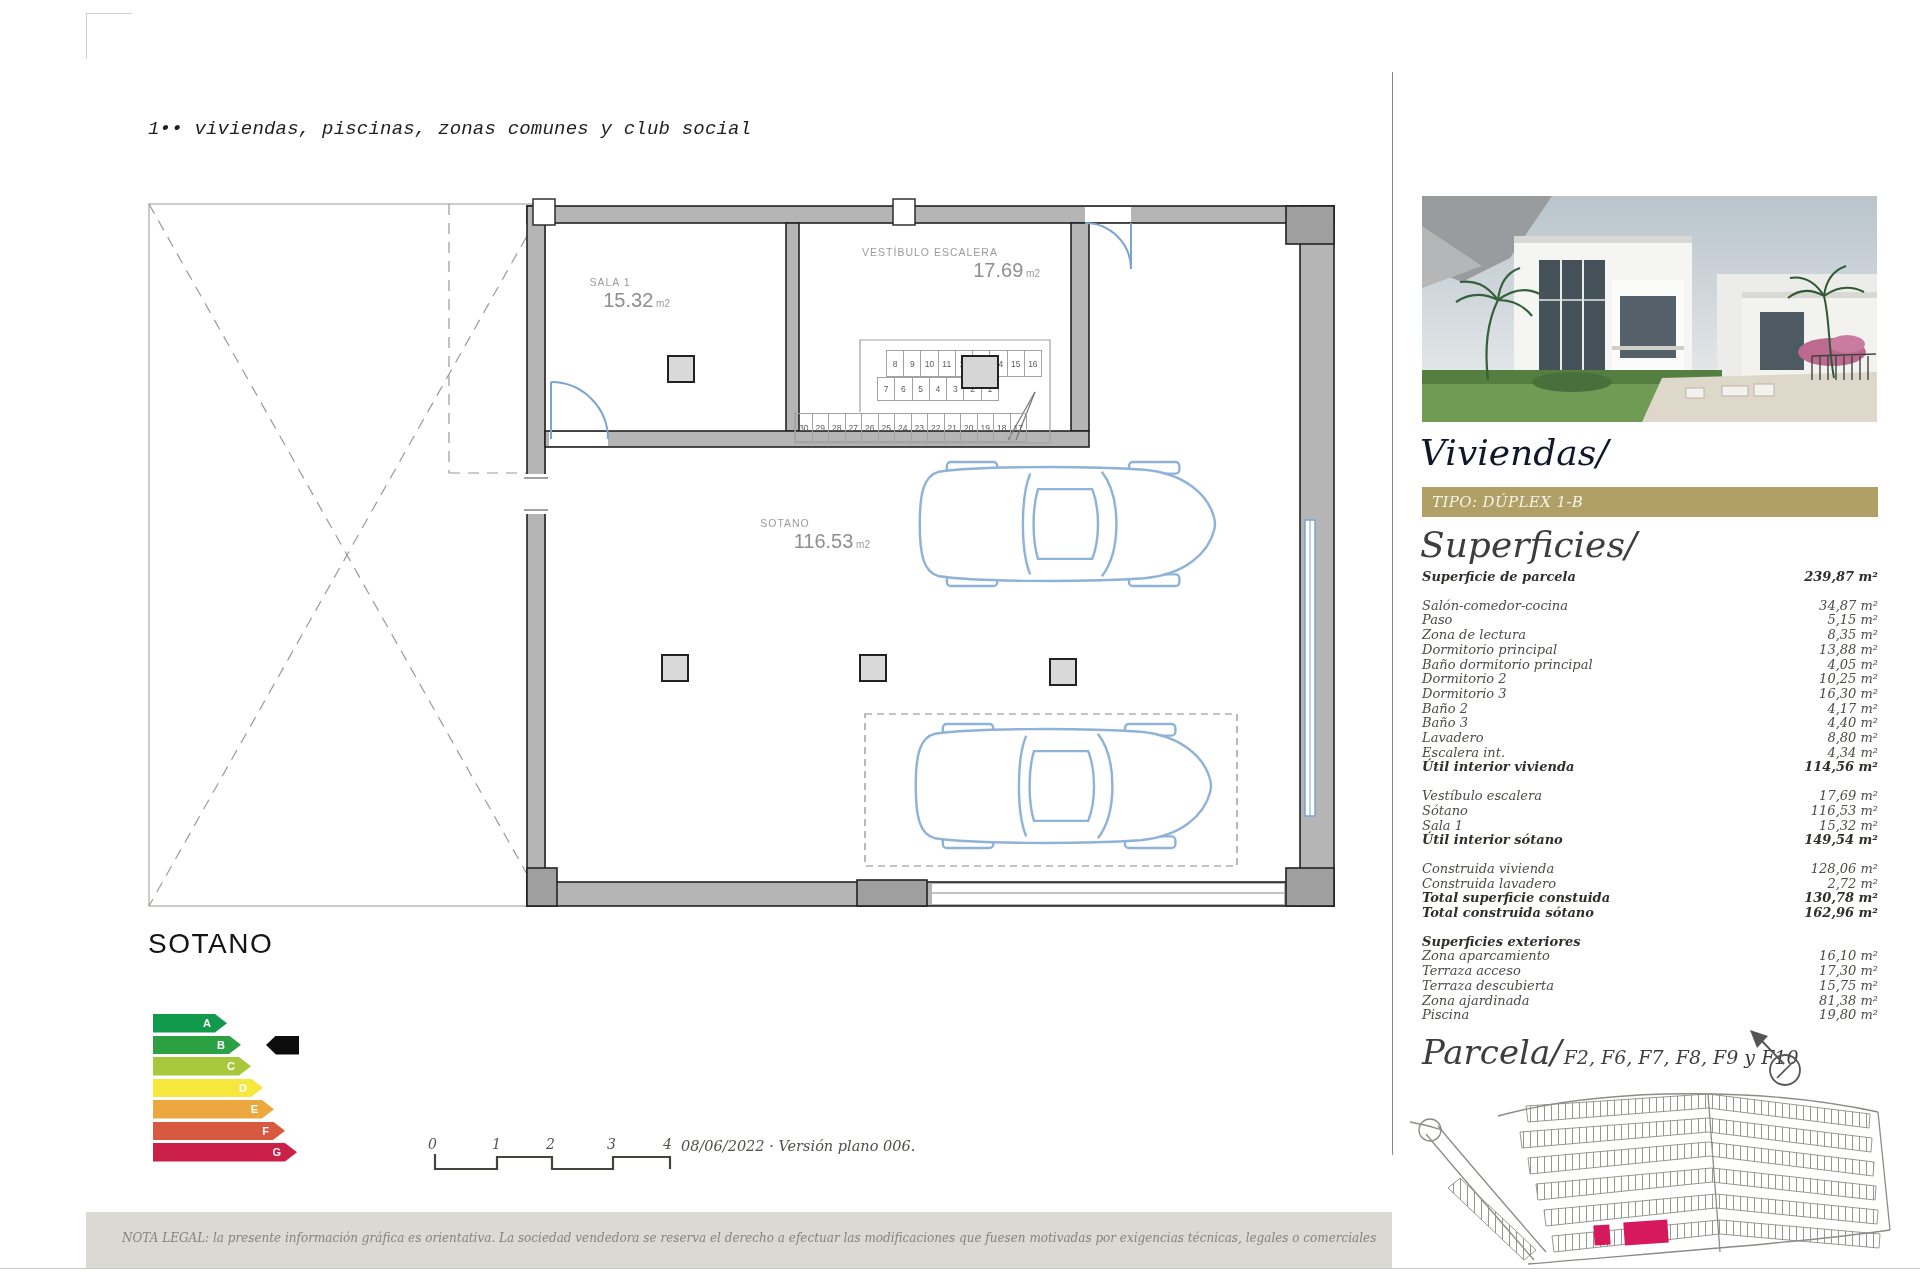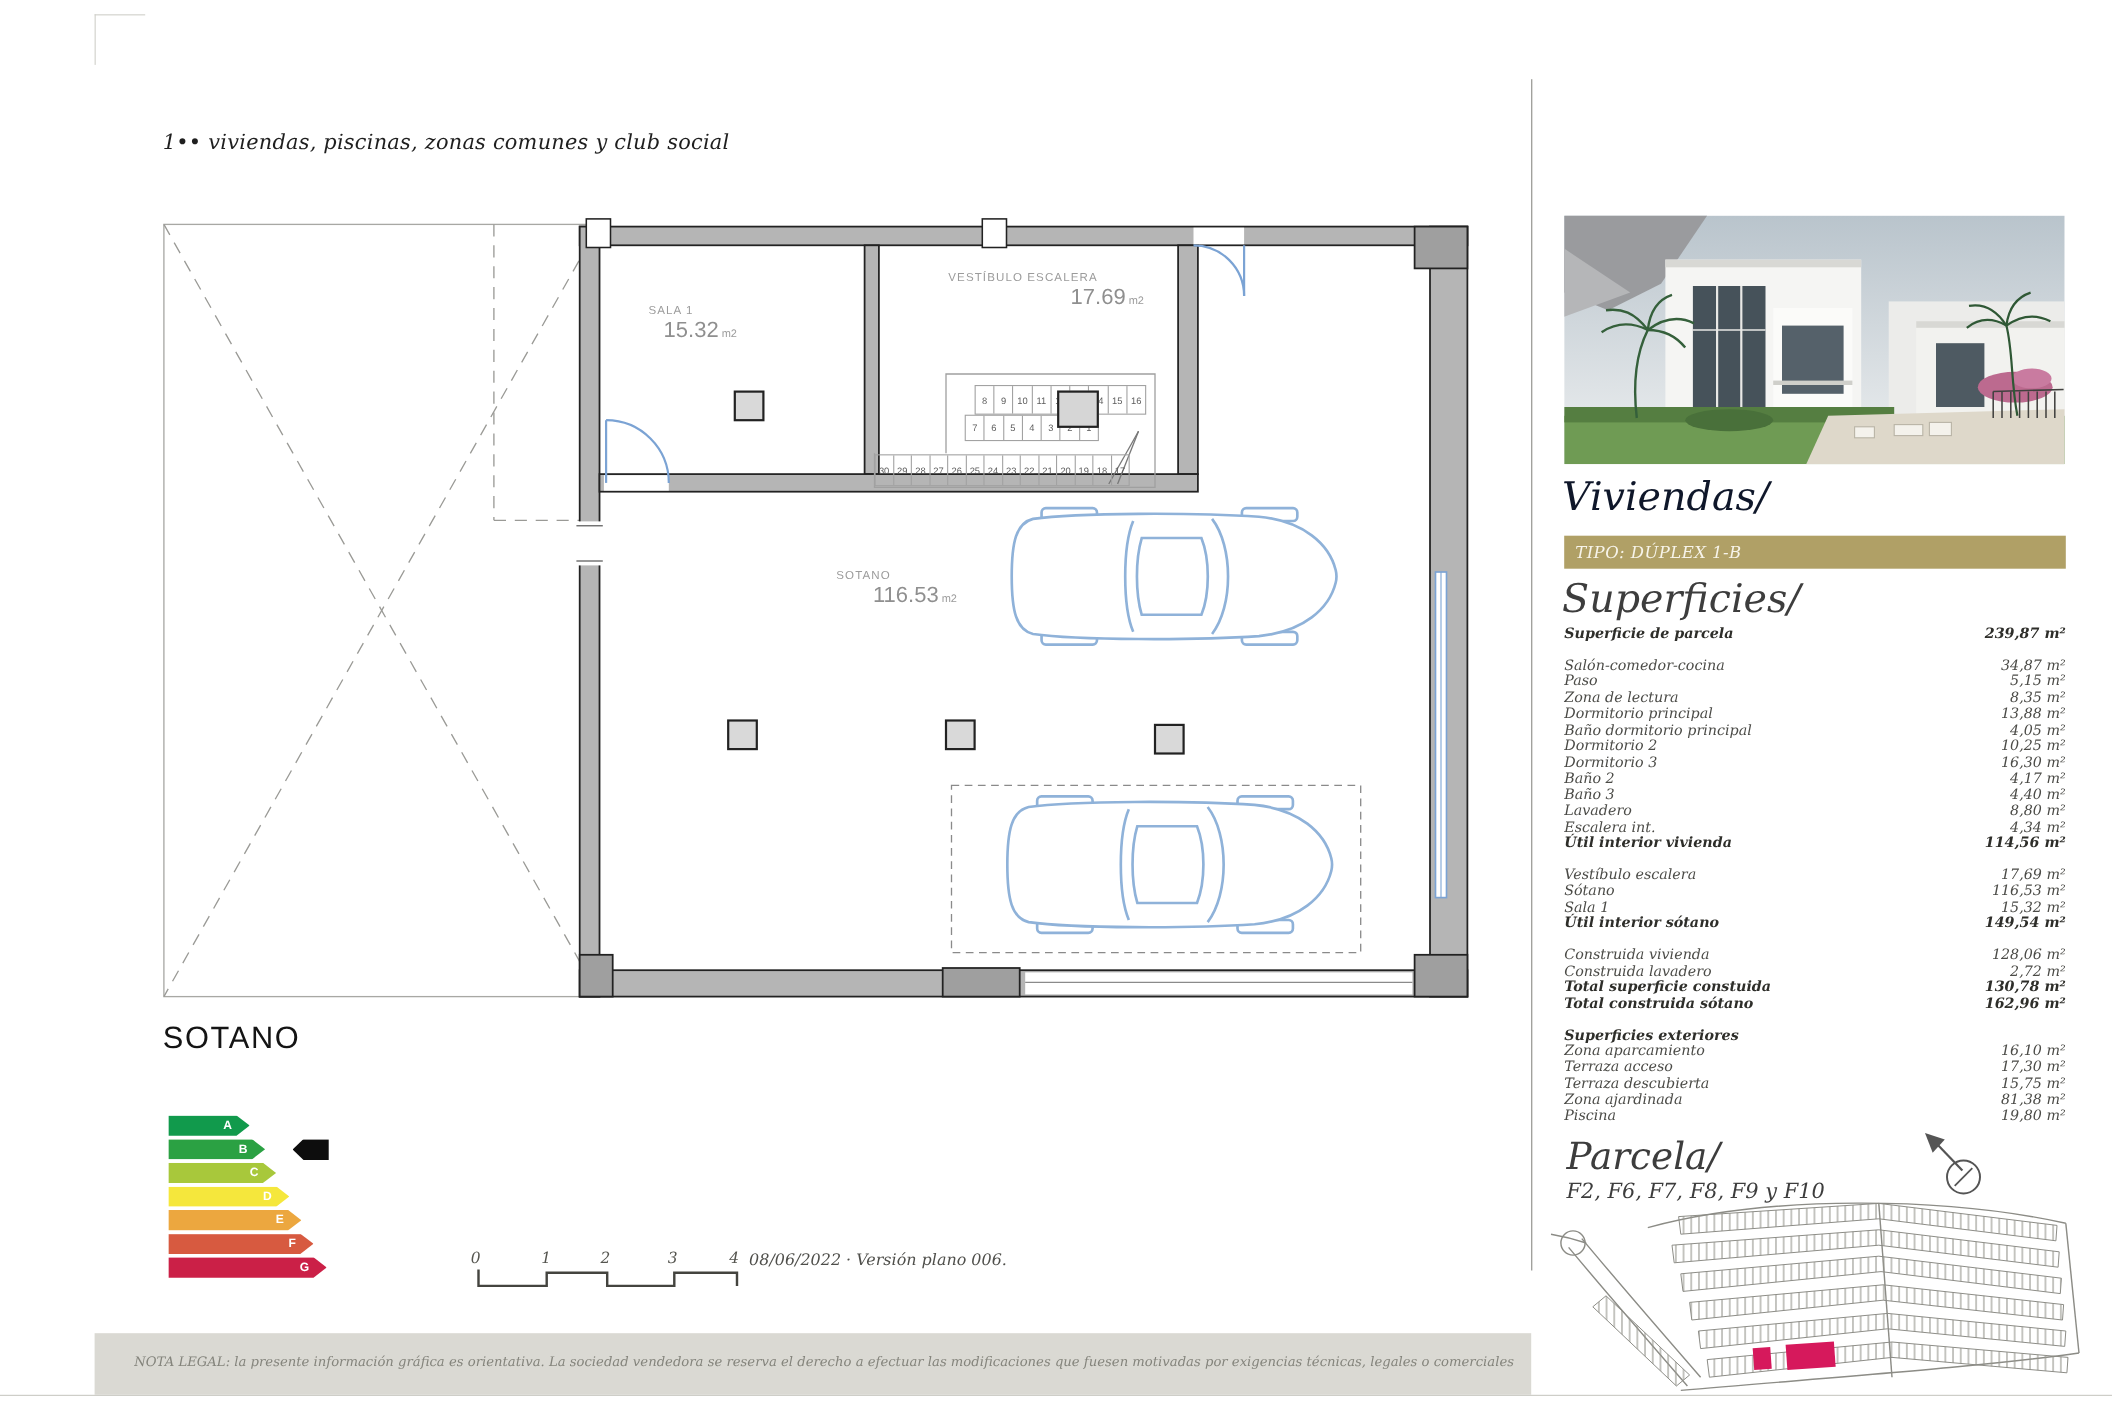--- a/index.html
+++ b/index.html
@@ -8,21 +8,21 @@
   .serif{font-family:"DejaVu Serif",serif;font-style:italic;}
 
   
   .mark{position:absolute;background:#cfcfc9;}
   .bottom-rule{position:absolute;left:0;top:1268px;width:1920px;height:1px;background:#c9c9c3;}
 
   
   .banner{position:absolute;left:147px;top:92px;width:416px;height:24px;background:#b0a066;
           color:#fdfbf4;font-size:16px;line-height:24px;padding-left:9px;box-sizing:border-box;
           letter-spacing:.3px;}
-  .subtitle{position:absolute;left:148px;top:118px;font-size:19px;color:#1f1f1f;letter-spacing:.2px;}
+  .subtitle{position:absolute;left:148px;top:118px;font-size:19px;color:#1f1f1f;letter-spacing:.2px;font-family:Liberation Mono, monospace;}
 
   
   svg.plan{position:absolute;left:0;top:0;width:1920px;height:1280px;}
 
   
   .room-label{position:absolute;text-align:center;color:#9b9b9b;}
   .room-name{font-size:10.5px;letter-spacing:1px;color:#9b9b9b;}
   .room-area{font-size:20px;color:#8f8f8f;margin-top:1px;text-align:right;}
   .room-unit{font-size:10px;color:#9b9b9b;}
 
@@ -55,21 +55,21 @@
   svg.photo{position:absolute;left:1422px;top:196px;width:455px;height:226px;}
   .viviendas-title{position:absolute;left:1420px;top:432px;font-size:36px;color:#0f172a;}
   .type-banner{position:absolute;left:1422px;top:487px;width:456px;height:30px;background:#b0a066;
                color:#f7f4ea;font-size:15px;line-height:30px;padding-left:10px;box-sizing:border-box;letter-spacing:.4px;}
   .superficies-title{position:absolute;left:1420px;top:524px;font-size:36px;color:#3d3d3d;}
   .superficies{position:absolute;left:1422px;top:570px;width:456px;}
   .sup-group{margin-bottom:14px;}
   .sup-row{display:flex;justify-content:space-between;font-size:13px;line-height:14.7px;color:#4b4b47;
            font-family:"DejaVu Serif",serif;font-style:italic;}
   .sup-row.bold{font-weight:bold;color:#2e2e2a;}
-  .parcela-line{position:absolute;left:1422px;top:1032px;display:flex;align-items:baseline;flex-direction:column;}
+  .parcela-line{position:absolute;left:1422px;top:1032px;display:flex;align-items:baseline;}
   .parcela-title{font-size:34px;color:#3d3d3d;}
   .parcela-plots{font-size:19px;color:#3d3d3d;margin-left:2px;}
   svg.compass{position:absolute;left:1740px;top:1026px;width:70px;height:64px;}
   svg.map{position:absolute;left:1408px;top:1082px;width:505px;height:192px;}
 </style>
 </head>
 <body>
 
 <div class="page">
 

